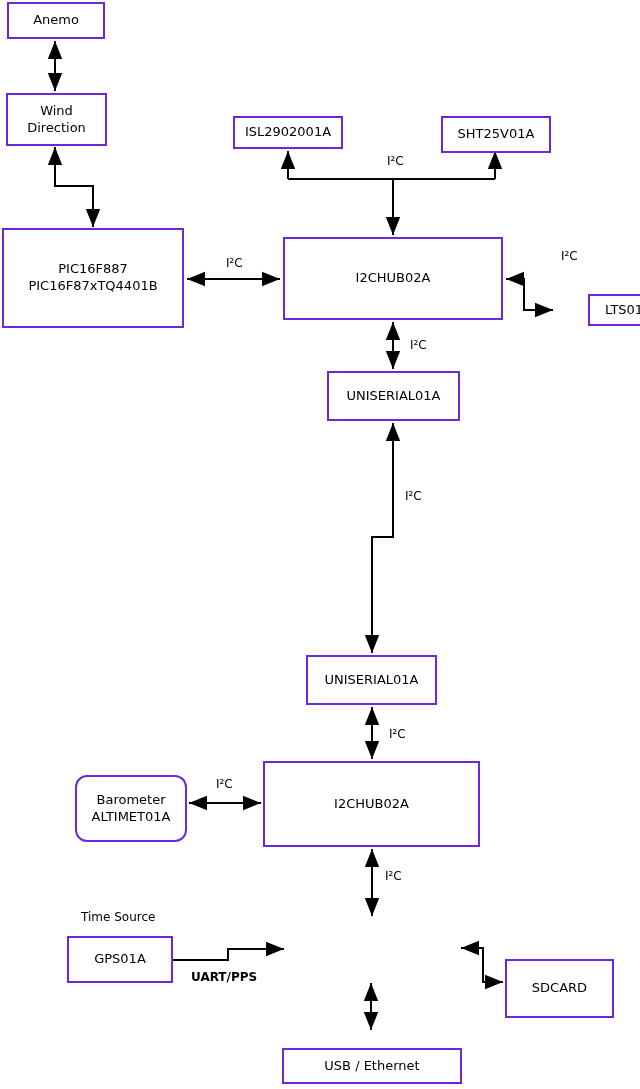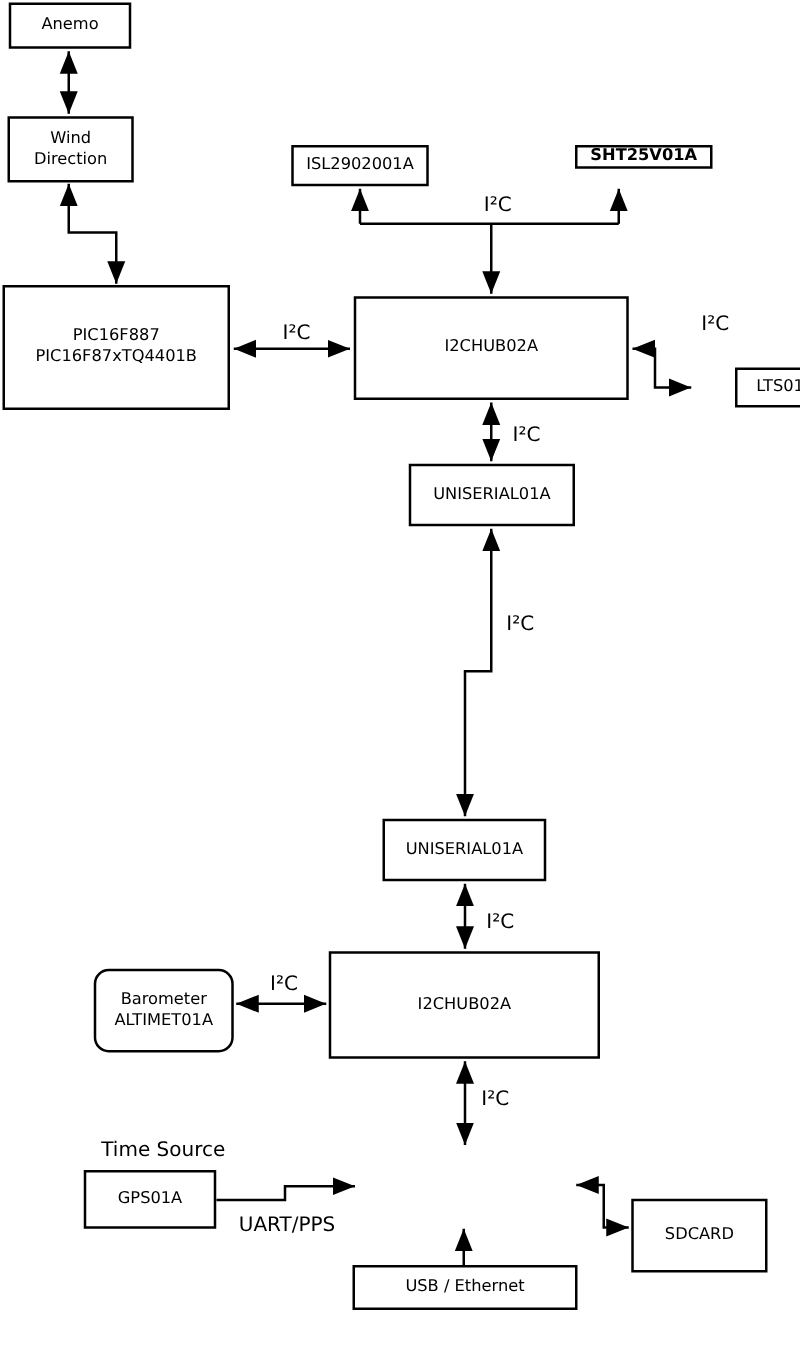--- a/index.html
+++ b/index.html
@@ -19,33 +19,33 @@
   svg.edges {
     position: absolute;
     left: 0;
     top: 0;
     width: 640px;
     height: 1089px;
   }
   .node {
     position: absolute;
     box-sizing: border-box;
-    border: 2px solid #000000;
+    border: 2px solid #6d28d9;
     background: #ffffff;
     display: flex;
     align-items: center;
     justify-content: center;
     text-align: center;
     font-size: 13px;
     line-height: 1.28;
     white-space: pre-line;
   }
   .edge-label {
     position: absolute;
-    font-size: 16px;
+    font-size: 12px;
     white-space: nowrap;
   }
 </style>
 </head>
 <body>
 
 <div class="canvas">
 
   <svg class="edges" width="640" height="1089" viewBox="0 0 640 1089" fill="none" stroke="#000000" stroke-width="2">
     <defs>
@@ -83,36 +83,36 @@
 
     <path d="M371,983 L371,1030" marker-start="url(#arr)" marker-end="url(#arr)"></path>
   </svg>
 
   <div class="node" style="left:7px;   top:2px;    width:98px;  height:37px;">Anemo</div>
   <div class="node" style="left:6px;   top:93px;   width:101px; height:53px;">Wind
 Direction</div>
   <div class="node" style="left:2px;   top:228px;  width:182px; height:100px;">PIC16F887
 PIC16F87xTQ4401B</div>
   <div class="node" style="left:233px; top:116px;  width:110px; height:33px;">ISL2902001A</div>
-  <div class="node" style="left:460px; top:116px;  width:110px; height:19px;font-weight:bold;">SHT25V01A</div>
+  <div class="node" style="left:441px; top:116px;  width:110px; height:37px;">SHT25V01A</div>
   <div class="node" style="left:283px; top:237px;  width:220px; height:83px;">I2CHUB02A</div>
   <div class="node" style="left:556px; top:294px;  width:81px;  height:32px;margin-left:32px;">LTS01A</div>
   <div class="node" style="left:327px; top:371px;  width:133px; height:50px;">UNISERIAL01A</div>
   <div class="node" style="left:306px; top:655px;  width:131px; height:50px;">UNISERIAL01A</div>
   <div class="node" style="left:263px; top:761px;  width:217px; height:86px;">I2CHUB02A</div>
   <div class="node" style="left:75px;  top:775px;  width:112px; height:67px;border-radius:12px;">Barometer
 ALTIMET01A</div>
   <div class="node" style="left:67px;  top:936px;  width:106px; height:47px;">GPS01A</div>
   <div class="node" style="left:505px; top:959px;  width:109px; height:59px;">SDCARD</div>
-  <div class="node" style="left:282px; top:1012px; width:180px; height:36px;">USB / Ethernet</div>
+  <div class="node" style="left:282px; top:1048px; width:180px; height:36px;">USB / Ethernet</div>
 
   <div class="edge-label" style="left:387px; top:154px;">I²C</div>
   <div class="edge-label" style="left:226px; top:256px;">I²C</div>
   <div class="edge-label" style="left:561px; top:249px;">I²C</div>
   <div class="edge-label" style="left:410px; top:338px;">I²C</div>
   <div class="edge-label" style="left:405px; top:489px;">I²C</div>
   <div class="edge-label" style="left:389px; top:727px;">I²C</div>
   <div class="edge-label" style="left:216px; top:777px;">I²C</div>
   <div class="edge-label" style="left:385px; top:869px;">I²C</div>
   <div class="edge-label" style="left:81px;  top:910px;">Time Source</div>
-  <div class="edge-label" style="left:191px; top:970px;">UART/PPS</div>
+  <div class="edge-label" style="left:191px; top:970px;font-weight:bold;">UART/PPS</div>
 
 </div>
 
 </body></html>

